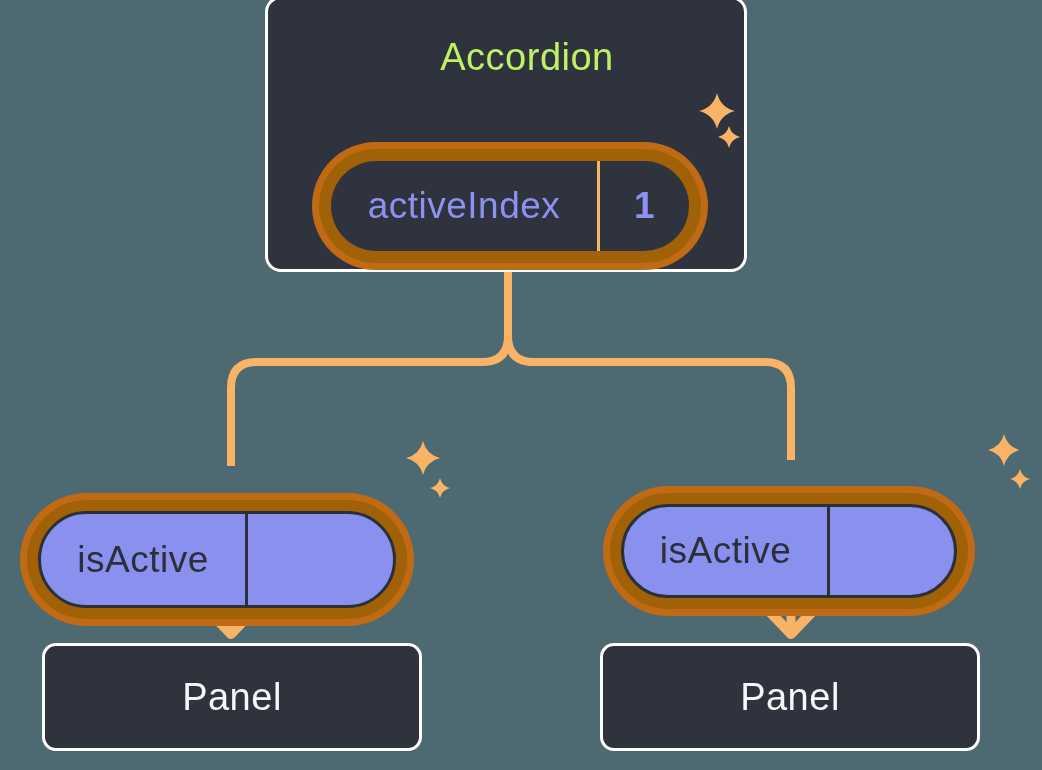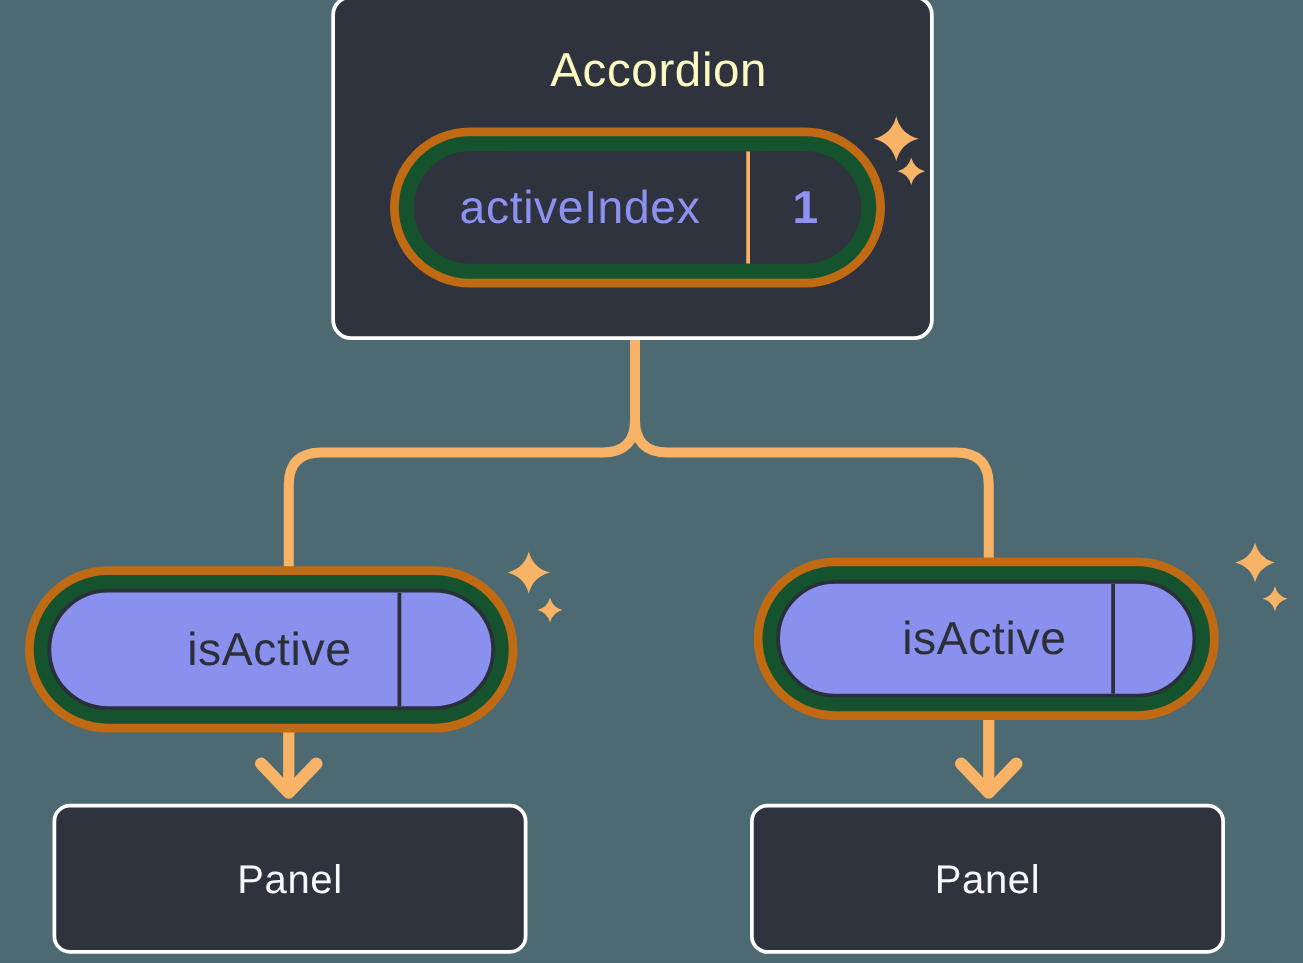--- a/index.html
+++ b/index.html
@@ -37,67 +37,67 @@
     width: 482px;
     height: 276px;
     border-radius: 16px;
   }
   .root-title {
     position: absolute;
     left: 265px;
     top: 36px;
     width: 524px;
     text-align: center;
-    color: #fef9c3;
+    color: #bef264;
     font-size: 38px;
     letter-spacing: 0.5px;
     z-index: 2;
   }
   .panel {
     top: 643px;
     width: 380px;
-    height: 120px;
+    height: 108px;
     border-radius: 14px;
     display: flex;
     align-items: center;
     justify-content: center;
     color: #F6F7F9;
-    font-size: 32px;
+    font-size: 38px;
     letter-spacing: 0.5px;
   }
   .panel-left { left: 42px; }
   .panel-right { left: 600px; }
 
   
   .pill-band {
     position: absolute;
-    background: #14532d;
+    background: #a16207;
     border-radius: 999px;
     box-shadow: 0 0 0 7px #C06A13;
     box-sizing: border-box;
     z-index: 2;
+    margin-top: 40px;
   }
   .band-accordion { left: 319px; top: 109px; width: 382px; height: 114px; padding: 12px; }
   .band-left      { left: 27px;  top: 460px; width: 380px; height: 119px; padding: 11px; }
   .band-right     { left: 610px; top: 453px; width: 358px; height: 116px; padding: 11px; }
 
   .pill-core {
     width: 100%;
     height: 100%;
     border-radius: 999px;
     display: flex;
     align-items: stretch;
     overflow: hidden;
     box-sizing: border-box;
   }
   .core-accordion { background: #2E333E; }
   .core-purple {
     background: #8A90EE;
     border: 3px solid #2A2F38;
-    justify-content: center;
   }
 
   .cell {
     display: flex;
     align-items: center;
     justify-content: center;
     font-size: 37px;
     letter-spacing: 0.5px;
   }
   .cell-name-accordion  { width: 266px; color: #8D92F2; }

